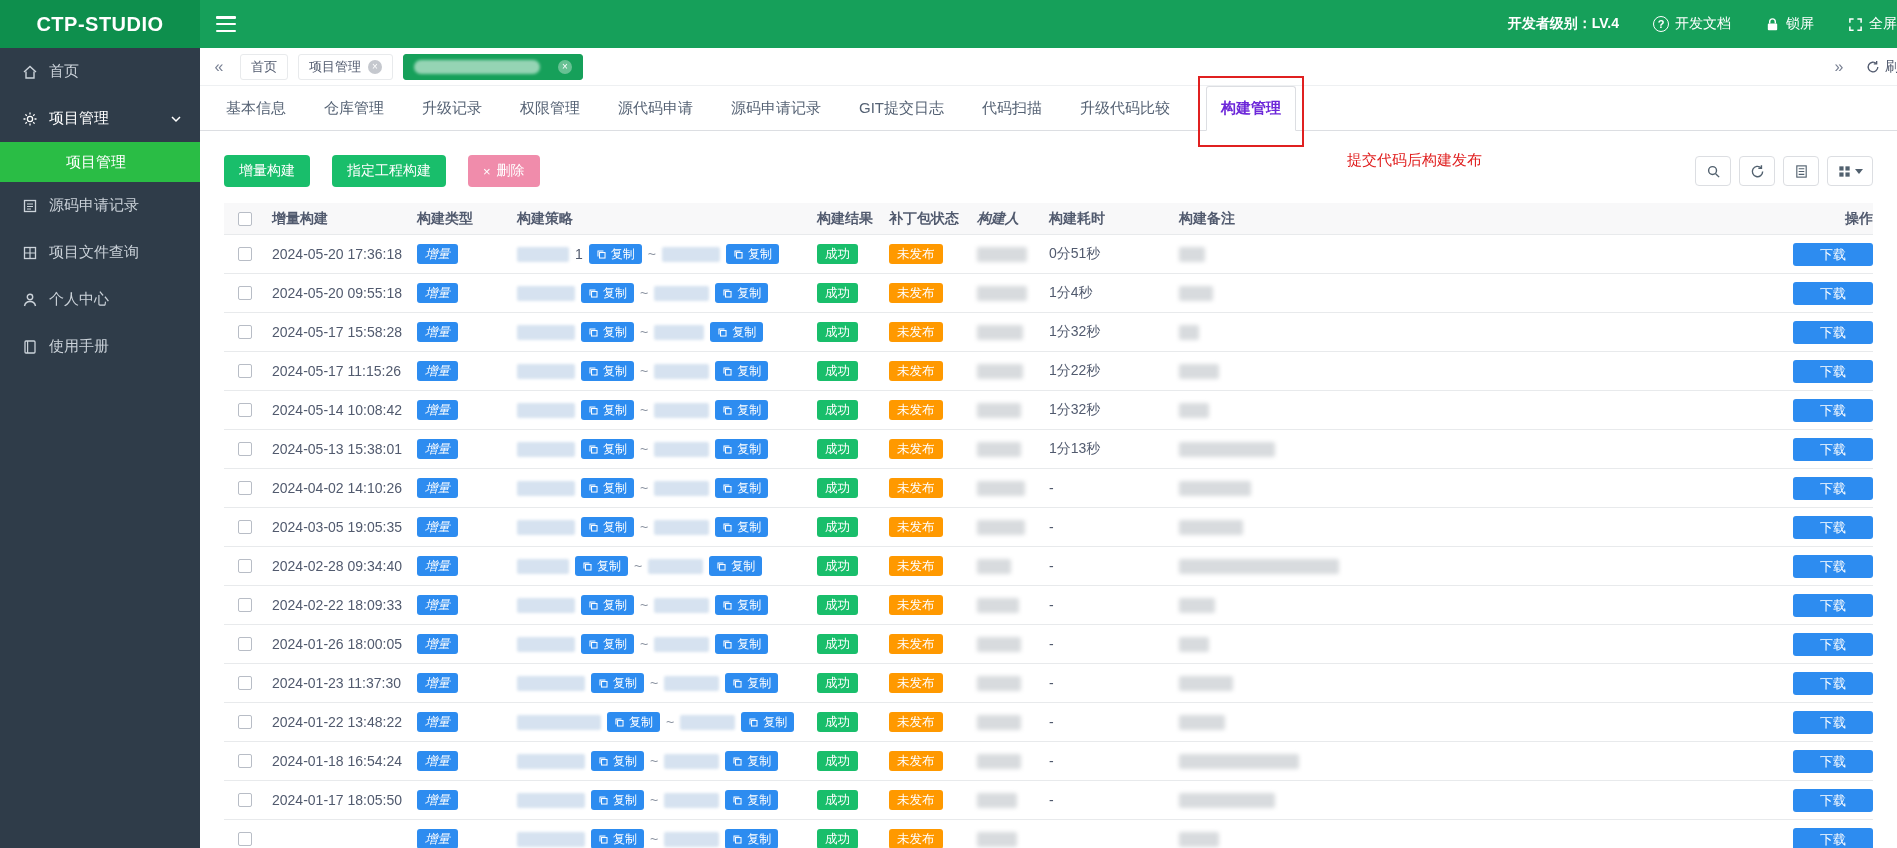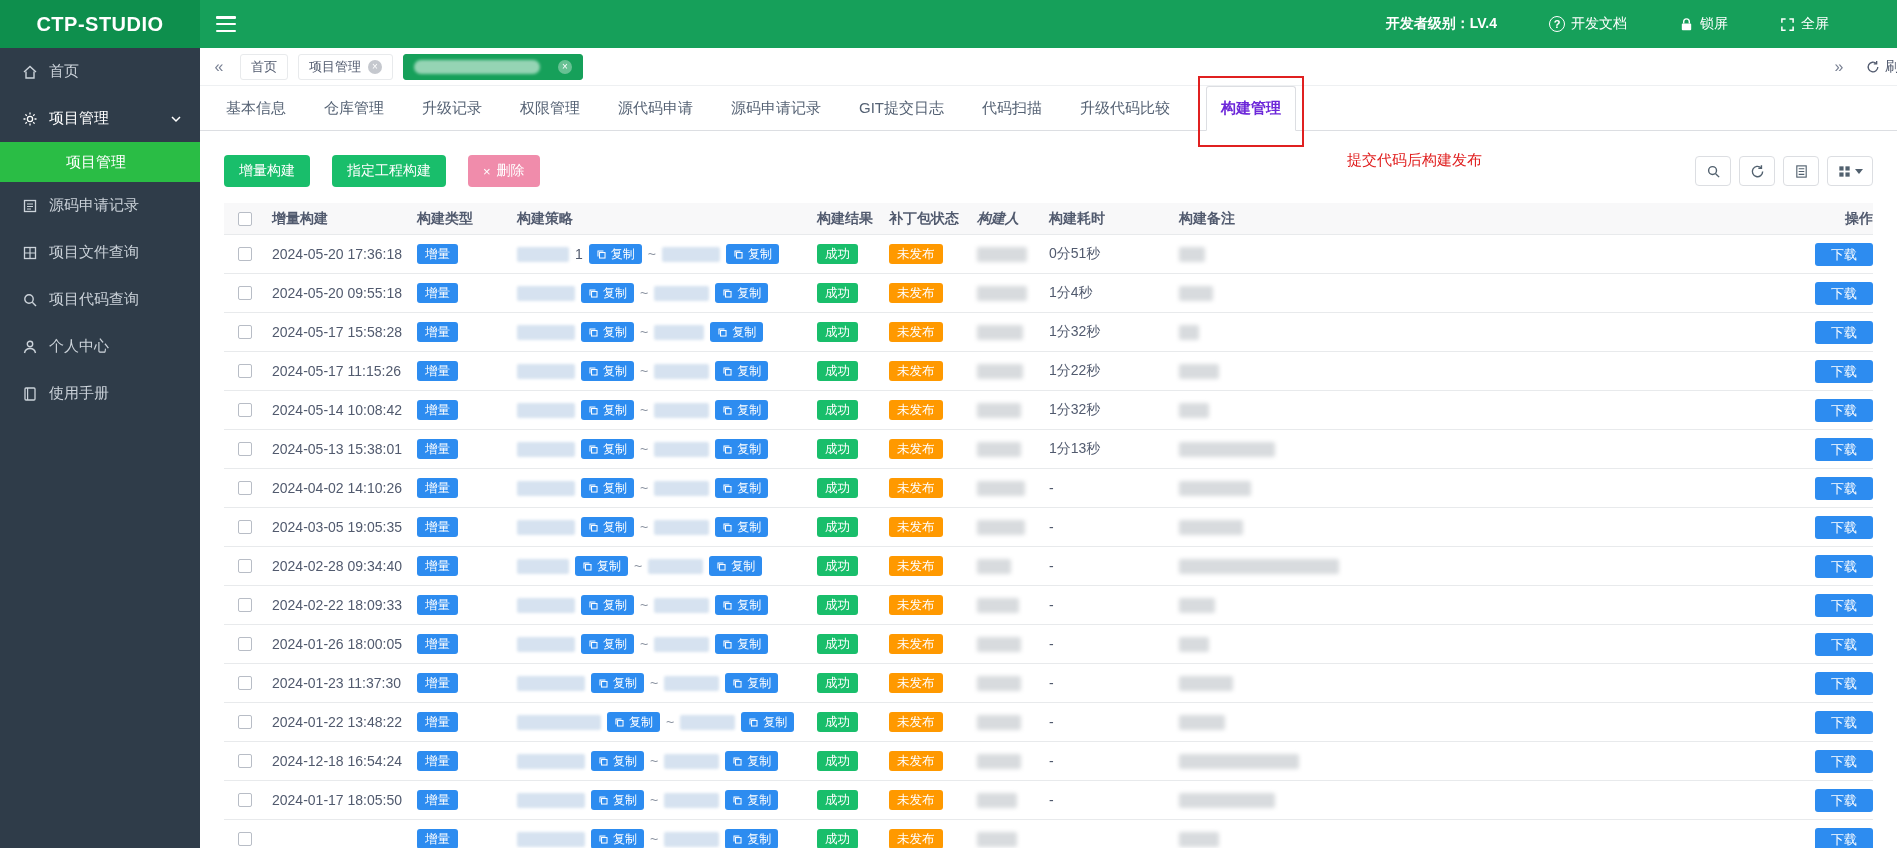--- a/index.html
+++ b/index.html
@@ -9,21 +9,21 @@
     font-family: "Liberation Sans", "DejaVu Sans", sans-serif;
     background: #fff; cursor: default; position: relative;
   }
   svg { display: block; }
 
   
   .topbar { position: absolute; top:0; left:0; right:0; height:48px; background:#16a05a; display:flex; align-items:center; z-index:10; }
   .logo { width:200px; height:48px; background:#0e8f4d; color:#fff; font-size:20px; font-weight:bold; display:flex; align-items:center; justify-content:center; letter-spacing:.5px; }
   .hamburger { margin-left:16px; width:20px; height:16px; display:flex; flex-direction:column; justify-content:space-between; cursor:pointer; }
   .hamburger i { display:block; height:2.5px; background:#fff; border-radius:1px; }
-  .topbar-right { margin-left:auto; display:flex; align-items:center; gap:52px; padding-right:68px; color:#fff; font-size:14px; }
+  .topbar-right { margin-left:auto; display:flex; align-items:center; gap:34px; color:#fff; font-size:14px; }
   .tb-item { display:inline-flex; align-items:center; gap:6px; cursor:pointer; white-space:nowrap; }
   .tb-level { font-weight:bold; cursor:default; }
   .q-ic { width:16px; height:16px; border:1.5px solid #fff; border-radius:50%; color:#fff; font-size:11px; font-weight:bold; display:inline-flex; align-items:center; justify-content:center; }
   .tb-item svg { width:15px; height:15px; }
 
   
   .sidebar { position:absolute; top:48px; left:0; bottom:0; width:200px; background:#2f3c49; z-index:9; }
   .side-item { height:47px; display:flex; align-items:center; gap:11px; padding-left:22px; color:#ccd3da; font-size:15px; cursor:pointer; }
   .side-item svg { width:16px; height:16px; flex:none; }
   .side-item .chev { margin-left:auto; margin-right:18px; }
@@ -77,34 +77,34 @@
   .c-result   { width:72px;  flex:none; }
   .c-patch    { width:88px;  flex:none; }
   .c-person   { width:72px;  flex:none;font-style:italic; }
   .c-duration { width:130px; flex:none; }
   .c-remark   { flex:1; }
   .c-action   { width:70px;  flex:none; justify-content:flex-end; }
 
   .checkbox { width:14px; height:14px; border:1px solid #b8bdc6; border-radius:2px; background:#fff; display:inline-block; cursor:pointer; }
 
   .badge { color:#fff; border-radius:3px; font-size:12.5px; padding:4px 8px; line-height:1; white-space:nowrap; }
-  .b-blue   { background:#2d8cf0; }
+  .b-blue   { background:#2d8cf0;font-style:italic; }
   .b-green  { background:#19be6b; }
   .b-orange { background:#ff9900; }
 
   .copy-btn { background:#2d8cf0; color:#fff; border-radius:3px; font-size:12px; padding:4px 7px; display:inline-flex; align-items:center; gap:4px; cursor:pointer; line-height:1; white-space:nowrap; }
   .copy-ic { width:11px; height:11px; }
   .tilde { color:#8a92a0; }
   .sfx { color:#515a6e; }
 
   .blur { display:inline-block; height:15px; border-radius:2px; }
   .blur.strat { background:#d6e2f0; filter:blur(1.5px); }
   .blur.gray  { background:#d8dbde; filter:blur(2px); }
 
-  .dl-btn { background:#2d8cf0; color:#fff; border-radius:3px; font-size:13px; padding:5px 16px; line-height:1; cursor:pointer; white-space:nowrap; }
+  .dl-btn { background:#2d8cf0; color:#fff; border-radius:3px; font-size:13px; padding:5px 27px; line-height:1; cursor:pointer; white-space:nowrap; }
 
   
   .annotation-rect { position:fixed; border:2px solid #e02020; background:transparent; pointer-events:none; z-index:30; left:1180px; top:80px; width:140px; height:56px; }
   .annotation-text { position:fixed; left:1347px; top:151px; color:#e02020; font-size:15px; z-index:30; pointer-events:none; white-space:nowrap; }
 </style>
 </head>
 <body>
 
 <header class="topbar">
   <div class="logo">CTP-STUDIO</div>
@@ -167,27 +167,20 @@
   </div>
   <div class="side-item">
     <svg viewBox="0 0 16 16">
         <rect x="2.5" y="2.5" width="11" height="11" fill="none" stroke="#ccd3da" stroke-width="1.3"></rect>
         <path d="M8 2.5v11M2.5 8h11" stroke="#ccd3da" stroke-width="1.2"></path>
       </svg>
     <span>项目文件查询</span>
   </div>
   <div class="side-item">
     <svg viewBox="0 0 16 16">
-        <circle cx="7" cy="7" r="4.2" fill="none" stroke="#ccd3da" stroke-width="1.4"></circle>
-        <line x1="10.3" y1="10.3" x2="14" y2="14" stroke="#ccd3da" stroke-width="1.4"></line>
-      </svg>
-    <span>项目代码查询</span>
-  </div>
-  <div class="side-item">
-    <svg viewBox="0 0 16 16">
         <circle cx="8" cy="5" r="2.7" fill="none" stroke="#ccd3da" stroke-width="1.4"></circle>
         <path d="M2.5 14c.6-3 2.8-4.5 5.5-4.5S12.9 11 13.5 14" fill="none" stroke="#ccd3da" stroke-width="1.4"></path>
       </svg>
     <span>个人中心</span>
   </div>
   <div class="side-item">
     <svg viewBox="0 0 16 16">
         <rect x="3" y="2" width="10" height="12" rx="1" fill="none" stroke="#ccd3da" stroke-width="1.3"></rect>
         <line x1="5.6" y1="2" x2="5.6" y2="14" stroke="#ccd3da" stroke-width="1.2"></line>
       </svg>
@@ -860,21 +853,21 @@
               <span class="blur gray" style="width:46px"></span>
             </div>
             <div class="cell c-action">
               <span class="dl-btn">下载</span>
             </div>
           </div>
           <div class="trow">
             <div class="cell c-check">
               <span class="checkbox"></span>
             </div>
-            <div class="cell c-time">2024-12-18 16:54:24</div>
+            <div class="cell c-time">2024-01-18 16:54:24</div>
             <div class="cell c-type">
               <span class="badge b-blue">增量</span>
             </div>
             <div class="cell c-strategy">
               <span class="blur strat" style="width:68px"></span>
               <span class="copy-btn">
                 <svg class="copy-ic" viewBox="0 0 14 14">
                   <path d="M9.5 2.5h-7v7" fill="none" stroke="#fff" stroke-width="1.3"></path>
                   <rect x="4.5" y="4.5" width="7" height="7" fill="none" stroke="#fff" stroke-width="1.3"></rect>
                 </svg>

